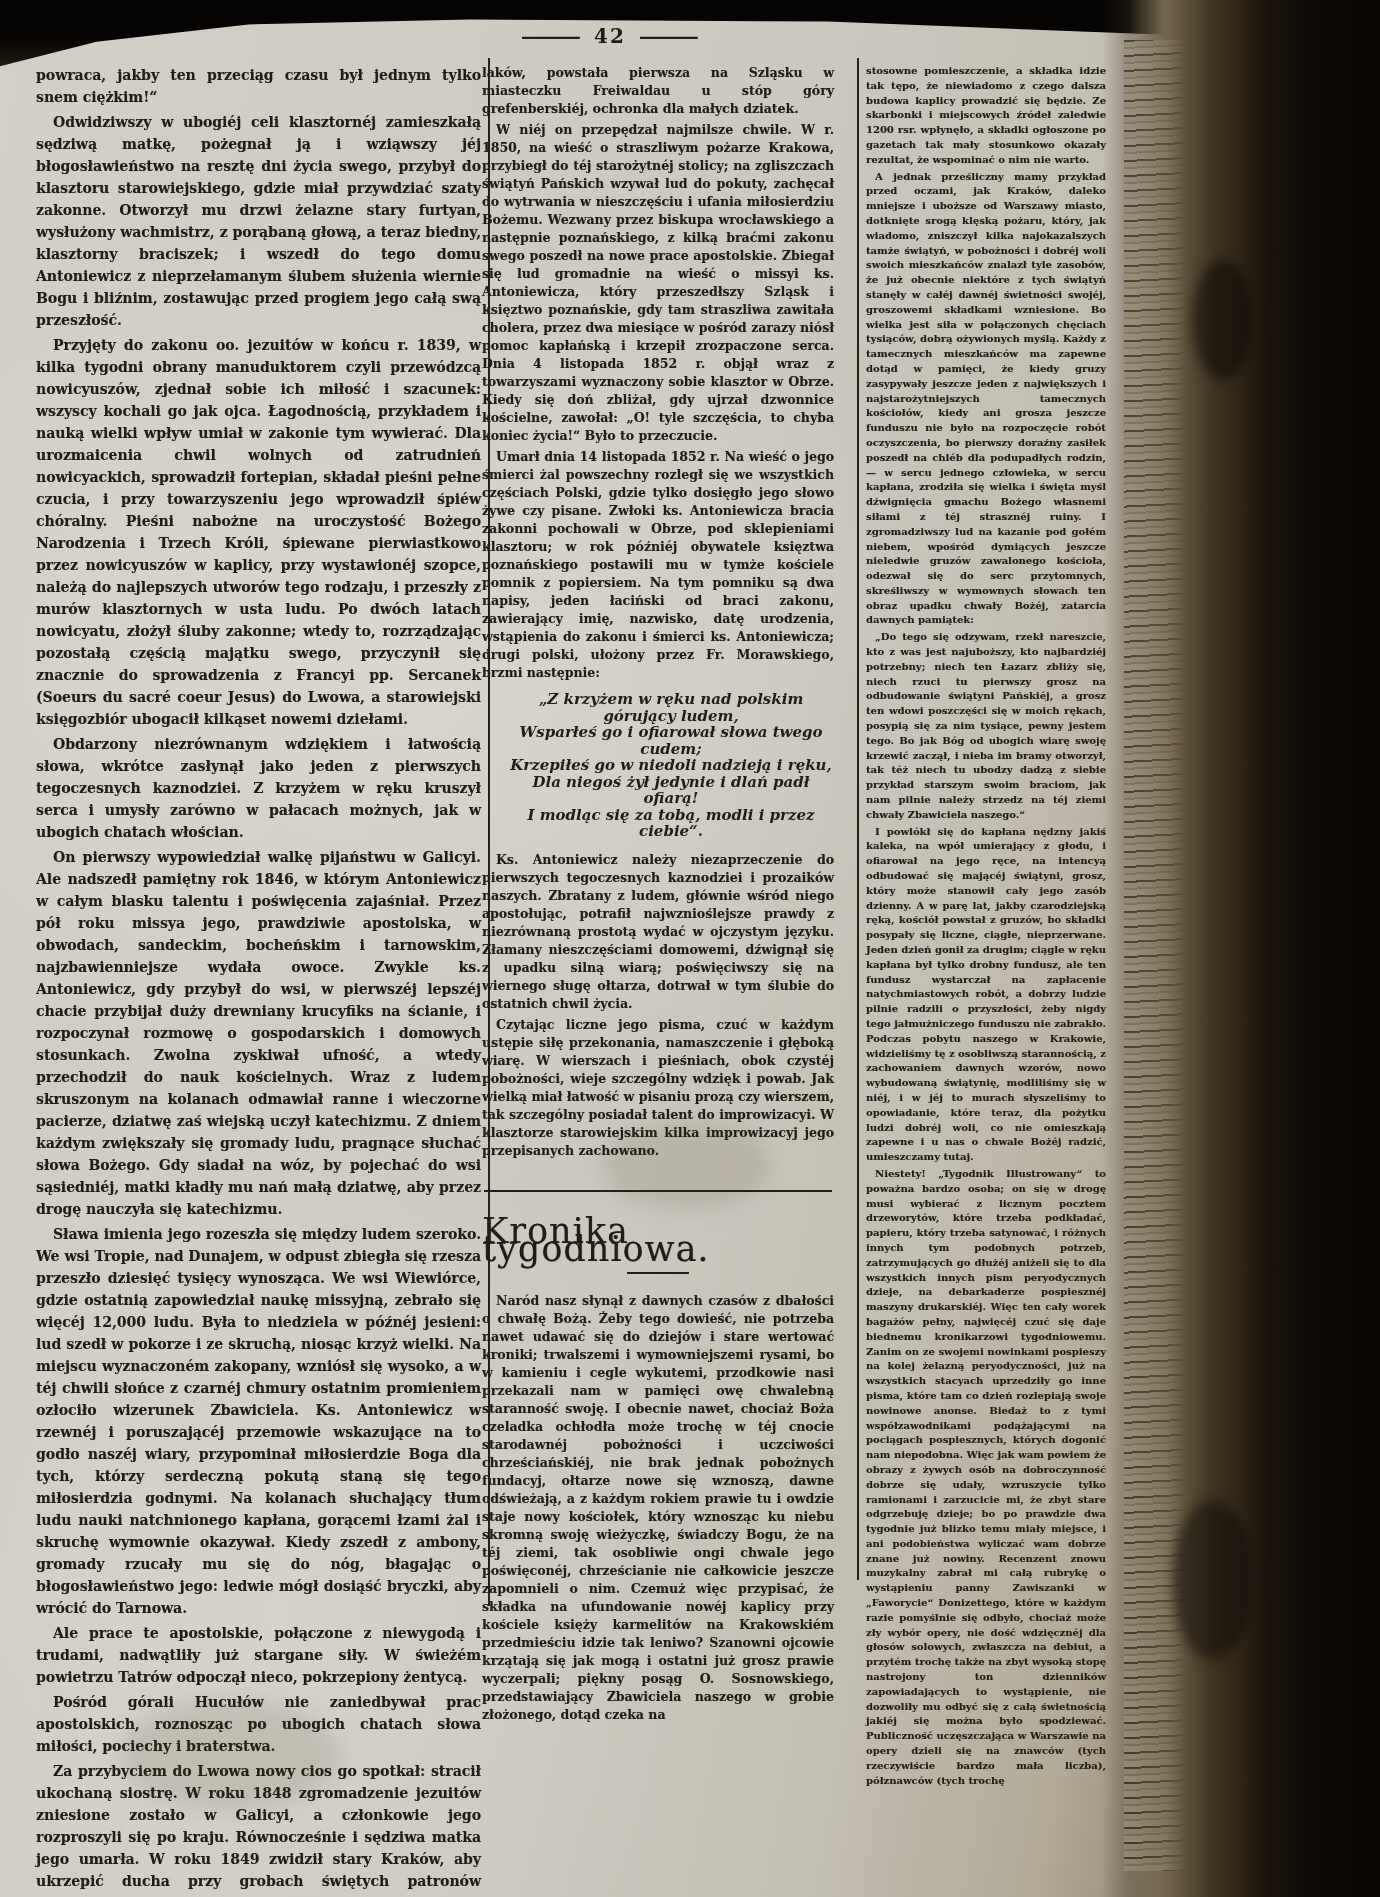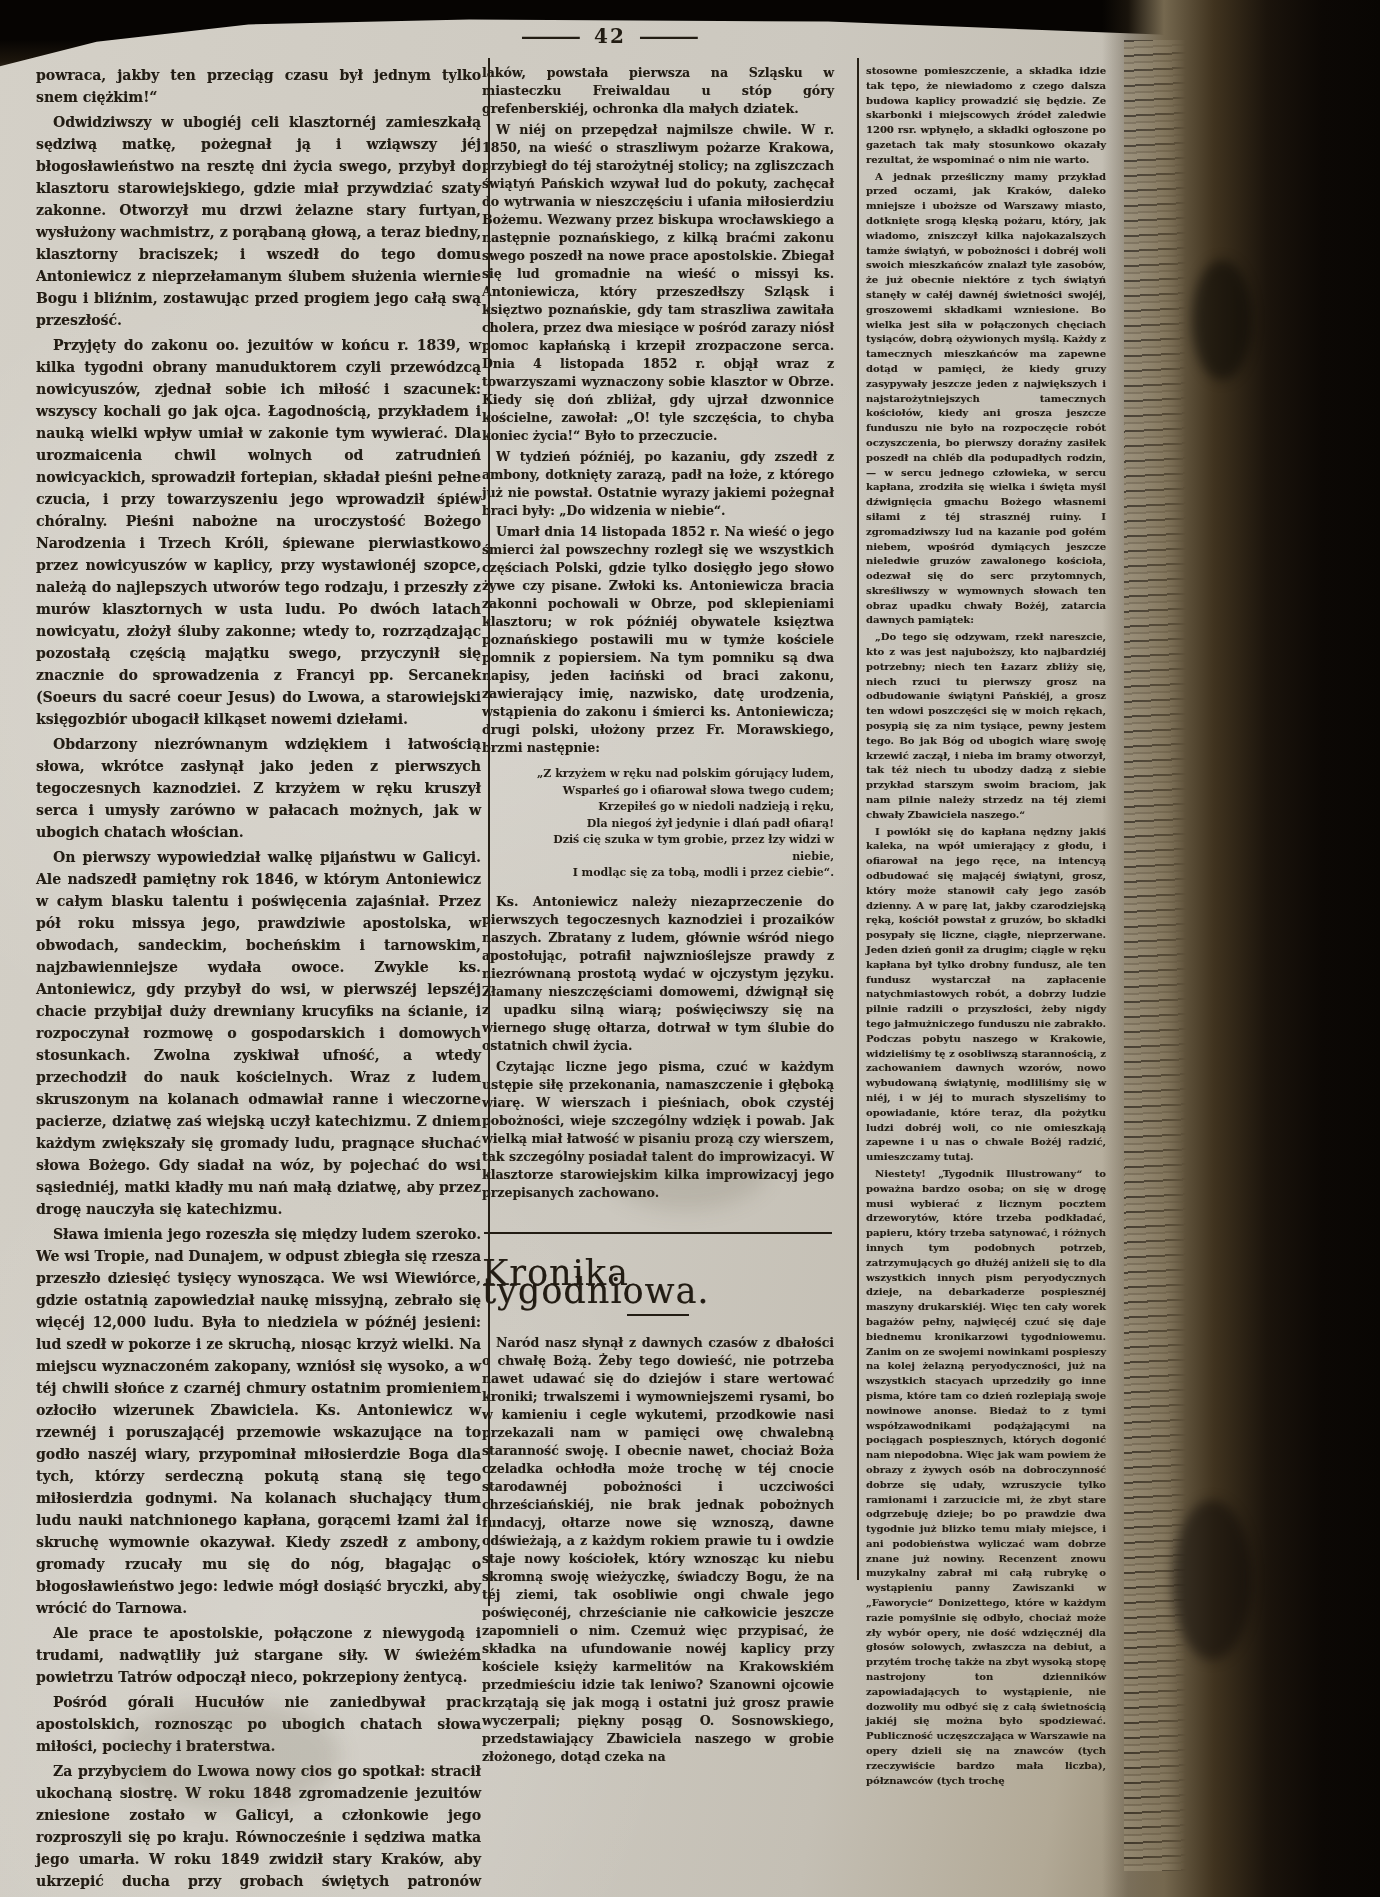--- a/index.html
+++ b/index.html
@@ -17,21 +17,21 @@
   .col{position:absolute;text-align:justify;}
   .col .par{margin:0 0 3px 0;}
   .cont .par:first-child{text-indent:0 !important;}
   .col1{left:36px;top:64px;width:445px;font-size:14px;line-height:22px;}
   .col1 .par{text-indent:17px;}
   .col2{left:482px;top:64px;width:352px;font-size:12.5px;line-height:18px;}
   .col2 .par{text-indent:14px;}
   .col3{left:866px;top:64px;width:240px;font-size:10px;line-height:14.8px;}
   .col3 .par{text-indent:9px;margin-bottom:2px;}
   .par{font-weight:700;text-shadow:.3px .3px 0 rgba(34,28,19,.35);}
-  .poem{margin:9px 0 11px 26px;font-size:11px;line-height:16.5px;text-align:right;}
+  .poem{margin:9px 0 11px 26px;font-style:italic;font-size:15px;line-height:16.5px;text-align:center;}
   .poem-line{font-weight:700;}
   .rule-full{border:0;border-top:2px solid #221c13;margin:30px 2px 0 2px;height:0;}
   .section-title{margin:30px 0 0 0;font-size:35px;font-weight:400;letter-spacing:1px;
     text-shadow:.4px .4px 0 rgba(34,28,19,.5);}
   .rule-short{width:62px;border:0;border-top:2.5px solid #221c13;margin:14px auto 18px auto;height:0;}
   .vrule{position:absolute;width:2px;background:#262016;}
   .vrule1{left:488px;top:58px;height:1548px;}
   .vrule2{left:857px;top:58px;height:1522px;}
   .binding{position:absolute;top:0;right:0;width:278px;height:100%;
     background:linear-gradient(90deg,rgba(40,32,20,0) 0px,rgba(60,48,30,.35) 26px,#75684f 62px,#40331f 112px,#1b140c 165px,#0c0805 220px,#090603 100%);}
@@ -68,29 +68,27 @@
       <p class="par">Pośród górali Hucułów nie zaniedbywał prac apostolskich, roznosząc po ubogich chatach słowa miłości, pociechy i braterstwa.</p>
       <p class="par">Za przybyciem do Lwowa nowy cios go spotkał: stracił ukochaną siostrę. W roku 1848 zgromadzenie jezuitów zniesione zostało w Galicyi, a członkowie jego rozproszyli się po kraju. Równocześnie i sędziwa matka jego umarła. W roku 1849 zwidził stary Kraków, aby ukrzepić ducha przy grobach świętych patronów polskich. Dla poratowania zdrowia wyjechał do Grefenberga, i tu za jego staraniem, a pomocą Po-</p>
     </div>
 
   <div class="vrule vrule1"></div>
 
   <div class="col col2">
     <div class="cont">
         <p class="par">laków, powstała pierwsza na Szląsku w miasteczku Freiwaldau u stóp góry grefenberskiéj, ochronka dla małych dziatek.</p>
         <p class="par">W niéj on przepędzał najmilsze chwile. W r. 1850, na wieść o straszliwym pożarze Krakowa, przybiegł do téj starożytnéj stolicy; na zgliszczach świątyń Pańskich wzywał lud do pokuty, zachęcał do wytrwania w nieszczęściu i ufania miłosierdziu Bożemu. Wezwany przez biskupa wrocławskiego a następnie poznańskiego, z kilką braćmi zakonu swego poszedł na nowe prace apostolskie. Zbiegał się lud gromadnie na wieść o missyi ks. Antoniewicza, który przeszedłszy Szląsk i księztwo poznańskie, gdy tam straszliwa zawitała cholera, przez dwa miesiące w pośród zarazy niósł pomoc kapłańską i krzepił zrozpaczone serca. Dnia 4 listopada 1852 r. objął wraz z towarzyszami wyznaczony sobie klasztor w Obrze. Kiedy się doń zbliżał, gdy ujrzał dzwonnice kościelne, zawołał: „O! tyle szczęścia, to chyba koniec życia!“ Było to przeczucie.</p>
-        <p class="par">W tydzień późniéj, po kazaniu, gdy zszedł z ambony, dotknięty zarazą, padł na łoże, z którego już nie powstał. Ostatnie wyrazy jakiemi pożegnał braci były: „Do widzenia w niebie“.</p>
         <p class="par">Umarł dnia 14 listopada 1852 r. Na wieść o jego śmierci żal powszechny rozległ się we wszystkich częściach Polski, gdzie tylko dosięgło jego słowo żywe czy pisane. Zwłoki ks. Antoniewicza bracia zakonni pochowali w Obrze, pod sklepieniami klasztoru; w rok późniéj obywatele księztwa poznańskiego postawili mu w tymże kościele pomnik z popiersiem. Na tym pomniku są dwa napisy, jeden łaciński od braci zakonu, zawierający imię, nazwisko, datę urodzenia, wstąpienia do zakonu i śmierci ks. Antoniewicza; drugi polski, ułożony przez Fr. Morawskiego, brzmi następnie:</p>
       </div>
     <div class="poem">
         <div class="poem-line">„Z krzyżem w ręku nad polskim górujący ludem,</div>
         <div class="poem-line">Wsparłeś go i ofiarował słowa twego cudem;</div>
         <div class="poem-line">Krzepiłeś go w niedoli nadzieją i ręku,</div>
         <div class="poem-line">Dla niegoś żył jedynie i dlań padł ofiarą!</div>
-        <div class="poem-line">Dziś cię szuka w tym grobie, przez łzy widzi w niebie,</div>
         <div class="poem-line">I modląc się za tobą, modli i przez ciebie“.</div>
       </div>
     <div>
         <p class="par">Ks. Antoniewicz należy niezaprzeczenie do pierwszych tegoczesnych kaznodziei i prozaików naszych. Zbratany z ludem, głównie wśród niego apostołując, potrafił najwznioślejsze prawdy z niezrównaną prostotą wydać w ojczystym języku. Złamany nieszczęściami domowemi, dźwignął się z upadku silną wiarą; poświęciwszy się na wiernego sługę ołtarza, dotrwał w tym ślubie do ostatnich chwil życia.</p>
         <p class="par">Czytając liczne jego pisma, czuć w każdym ustępie siłę przekonania, namaszczenie i głęboką wiarę. W wierszach i pieśniach, obok czystéj pobożności, wieje szczególny wdzięk i powab. Jak wielką miał łatwość w pisaniu prozą czy wierszem, tak szczególny posiadał talent do improwizacyi. W klasztorze starowiejskim kilka improwizacyj jego przepisanych zachowano.</p>
       </div>
     <div class="rule-full"></div>
     <h1 class="section-title">Kronika tygodniowa.</h1>
     <div class="rule-short"></div>
     <div>

